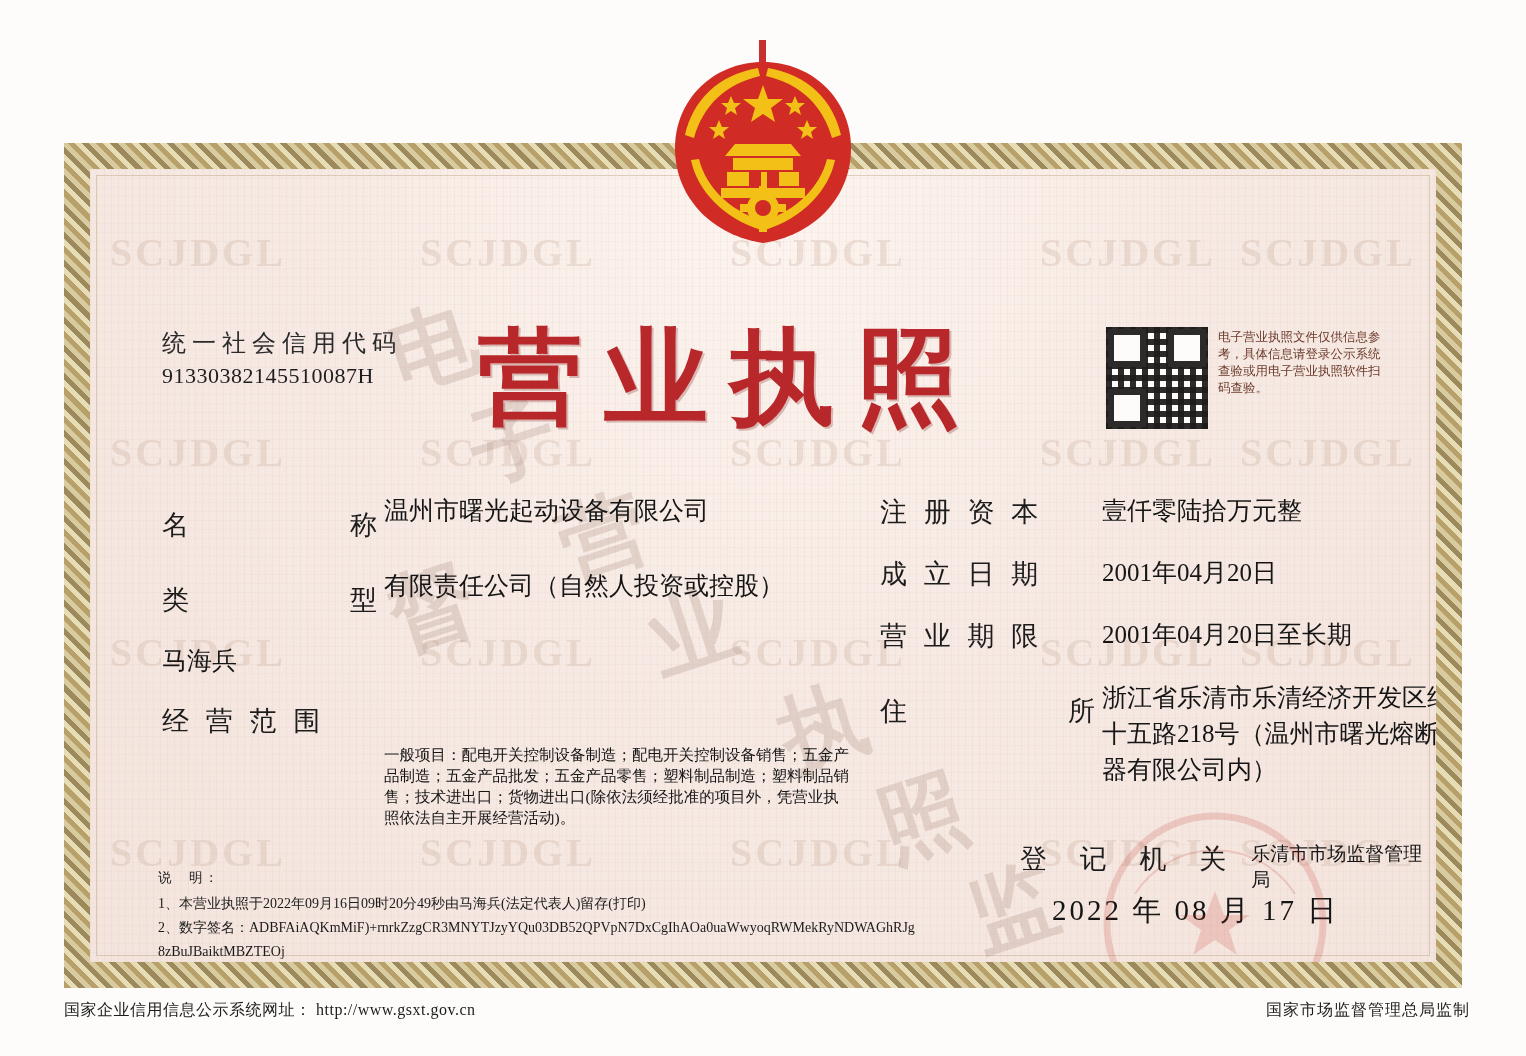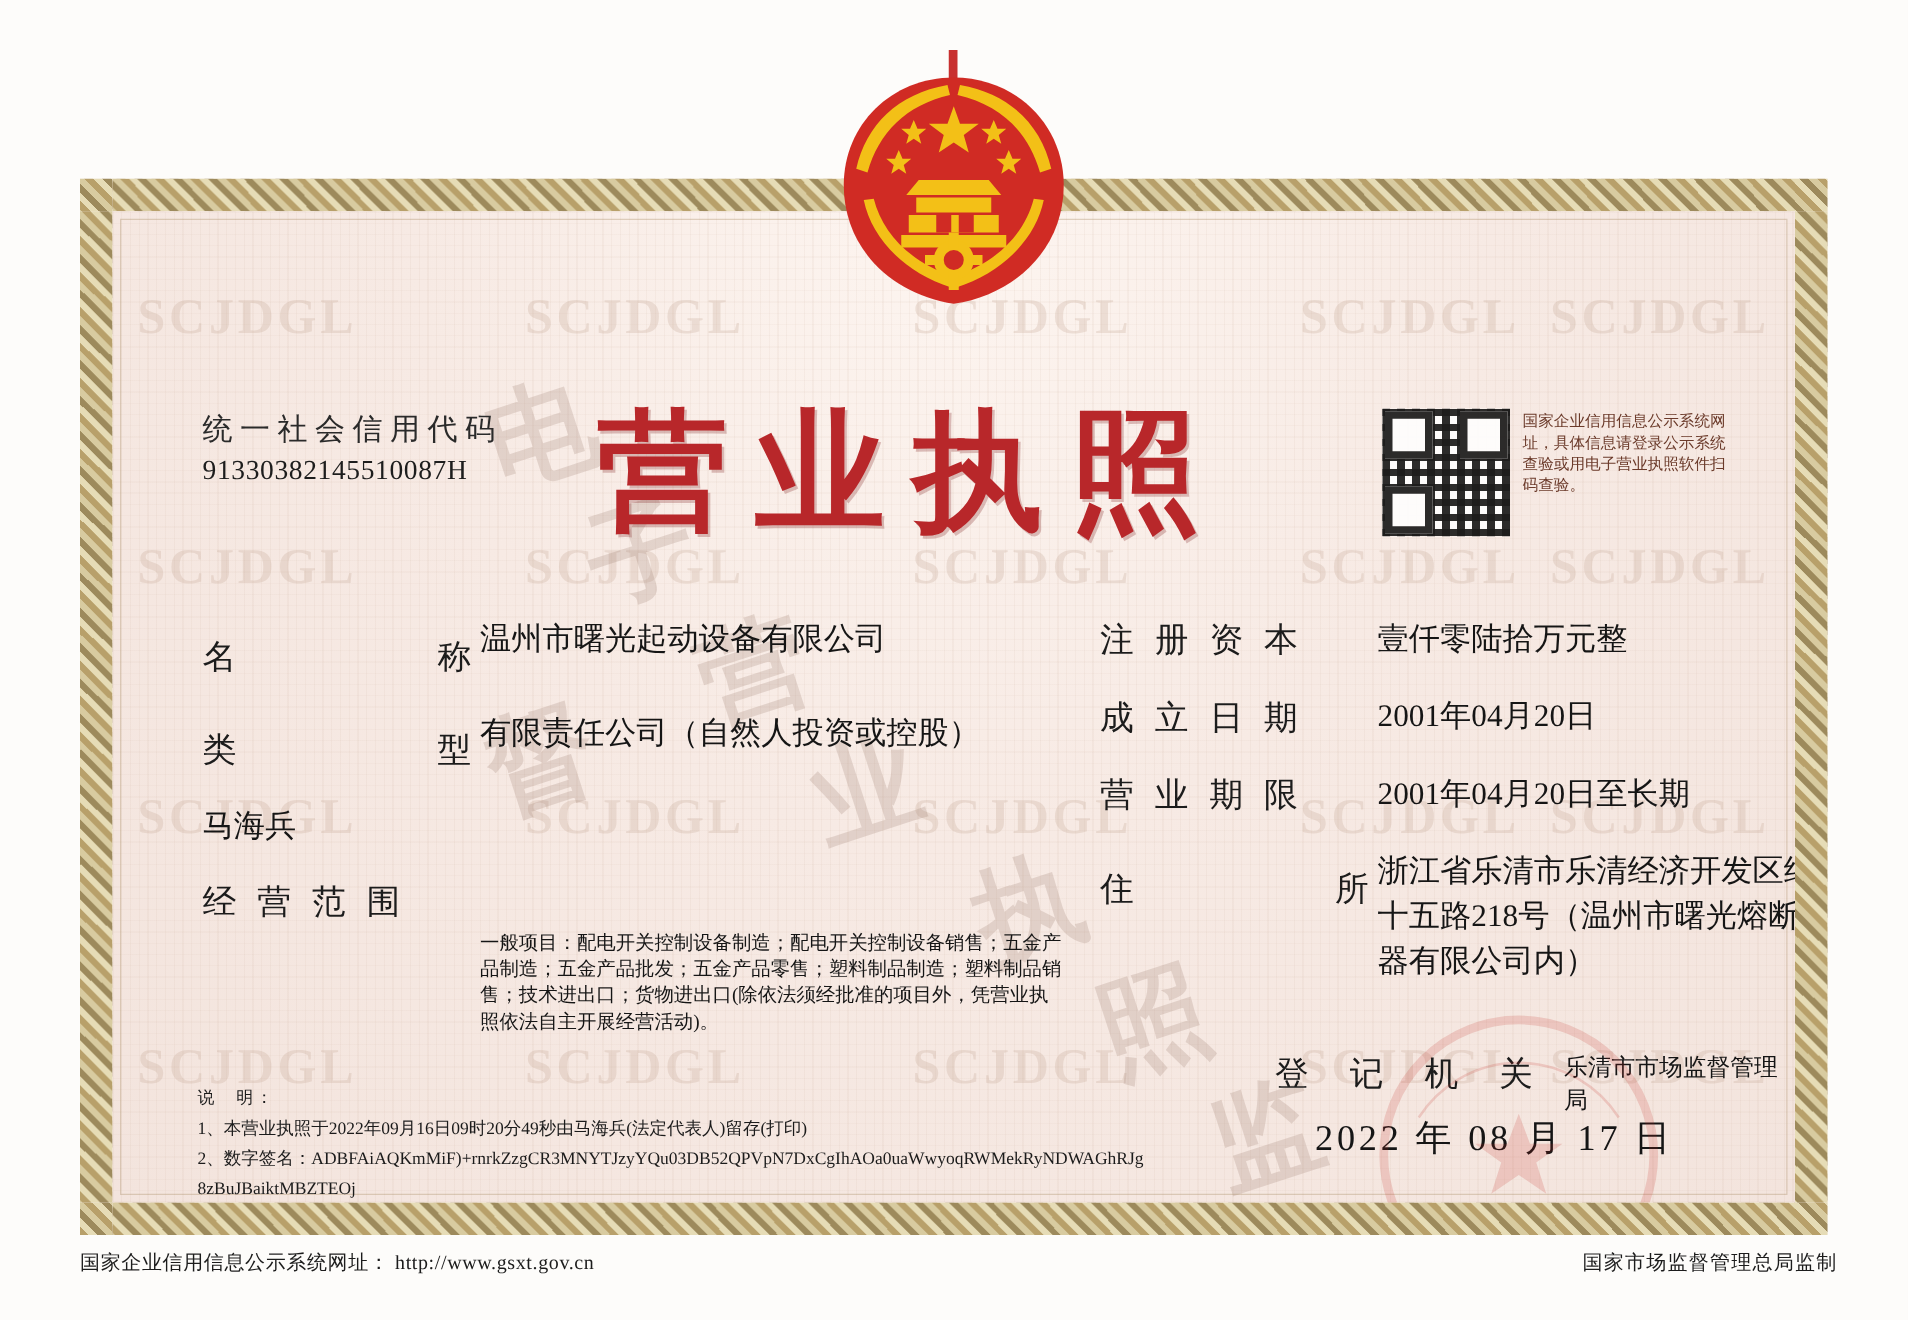--- a/index.html
+++ b/index.html
@@ -396,21 +396,21 @@
         <div id="code-label">统一社会信用代码</div>
         <div id="code-value">91330382145510087H</div>
       </div>
 
       <div id="qr-area">
         <div id="qr">
           <div class="pos tl"></div>
           <div class="pos tr"></div>
           <div class="pos bl"></div>
         </div>
-        <div id="qr-note">国家企业信用信息公示系统网址，具体信息请登录公示系统查验或用电子营业执照软件扫码查验。</div>
+        <div id="qr-note">电子营业执照文件仅供信息参考，具体信息请登录公示系统查验或用电子营业执照软件扫码查验。</div>
       </div>
 
       <div class="fields-left">
         <div class="row">
           <div class="lbl lw-left sp4">名　　　称</div>
           <div class="val">温州市曙光起动设备有限公司</div>
         </div>
         <div class="row">
           <div class="lbl lw-left sp4">类　　　型</div>
           <div class="val">有限责任公司（自然人投资或控股）</div>

